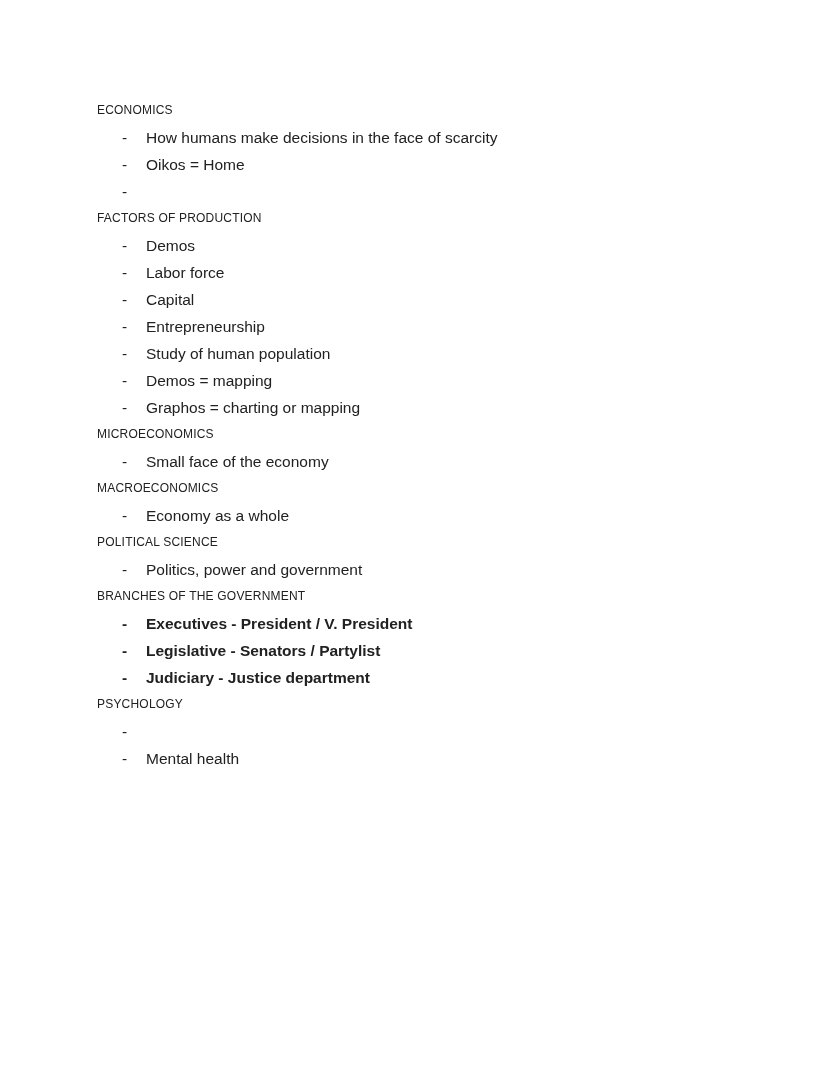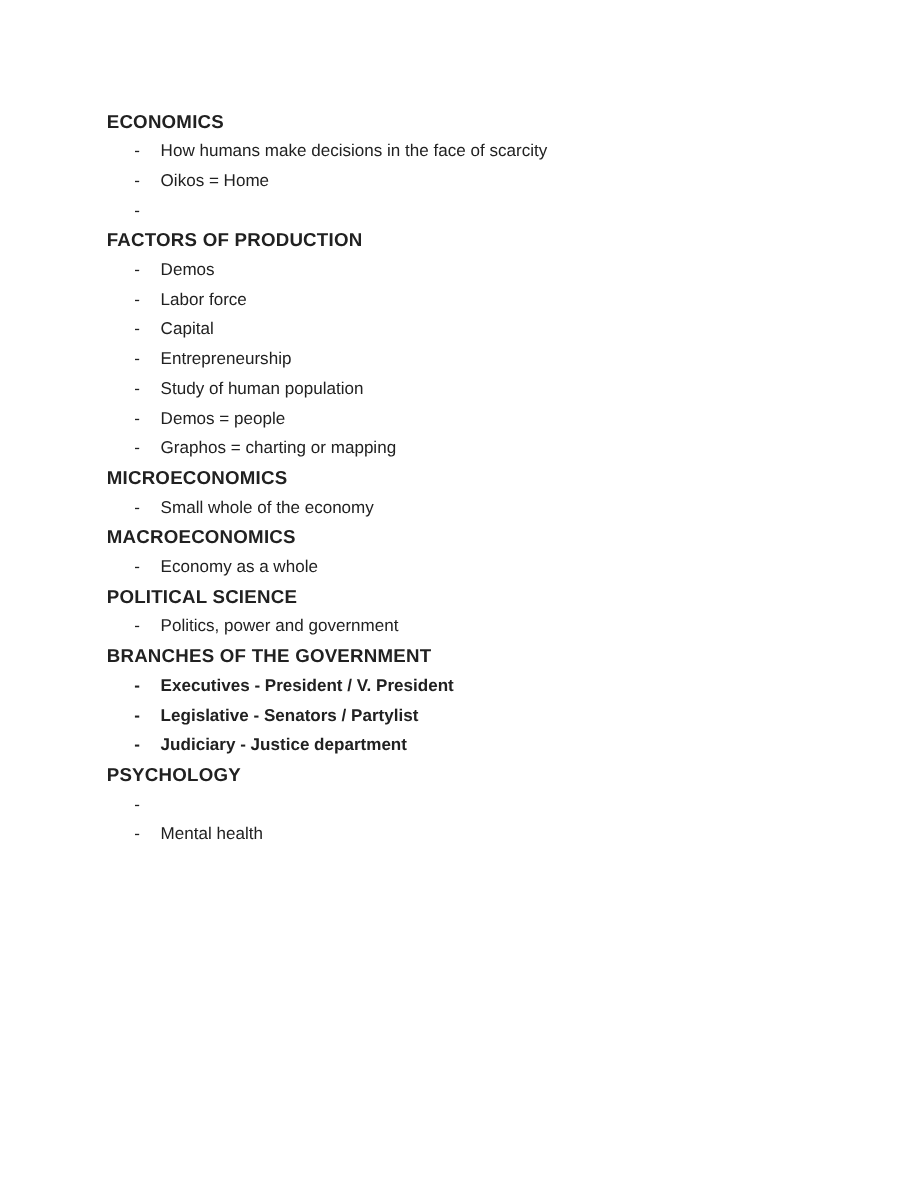--- a/index.html
+++ b/index.html
@@ -23,22 +23,22 @@
   }
   .section {
   }
   .section:first-child {
     margin-top: 0;
   }
   .section.tight {
     margin-top: 0;
   }
   .heading {
-    font-size: 17px;
-    font-weight: bold;
+    font-size: 12px;
+    font-weight: normal;
     line-height: 27px;
     letter-spacing: 0.2px;
   }
   .item {
     display: flex;
     align-items: baseline;
     font-size: 15.5px;
     line-height: 27px;
     padding-left: 25px;
   }
@@ -88,32 +88,32 @@
           <span class="text">Entrepreneurship</span>
         </div>
       </div>
       <div class="section">
         <div class="item">
           <span class="dash">-</span>
           <span class="text">Study of human population</span>
         </div>
         <div class="item">
           <span class="dash">-</span>
-          <span class="text">Demos = people</span>
+          <span class="text">Demos = mapping</span>
         </div>
         <div class="item">
           <span class="dash">-</span>
           <span class="text">Graphos = charting or mapping</span>
         </div>
       </div>
       <div class="section">
         <div class="heading">MICROECONOMICS</div>
         <div class="item">
           <span class="dash">-</span>
-          <span class="text">Small whole of the economy</span>
+          <span class="text">Small face of the economy</span>
         </div>
       </div>
       <div class="section tight">
         <div class="heading">MACROECONOMICS</div>
         <div class="item">
           <span class="dash">-</span>
           <span class="text">Economy as a whole</span>
         </div>
       </div>
       <div class="section">

